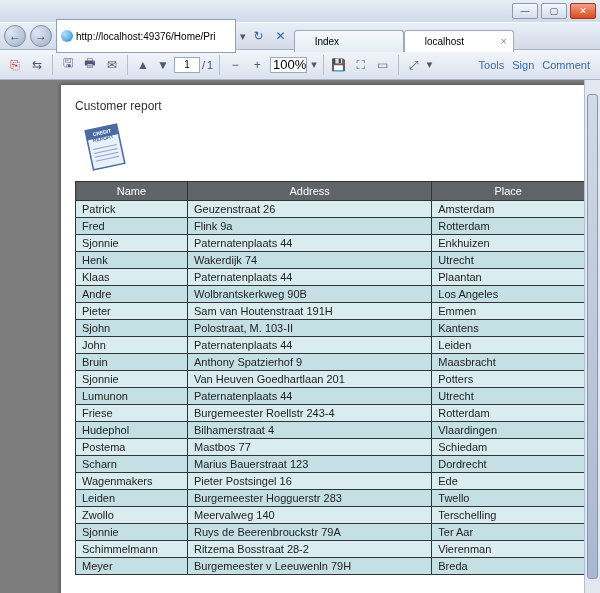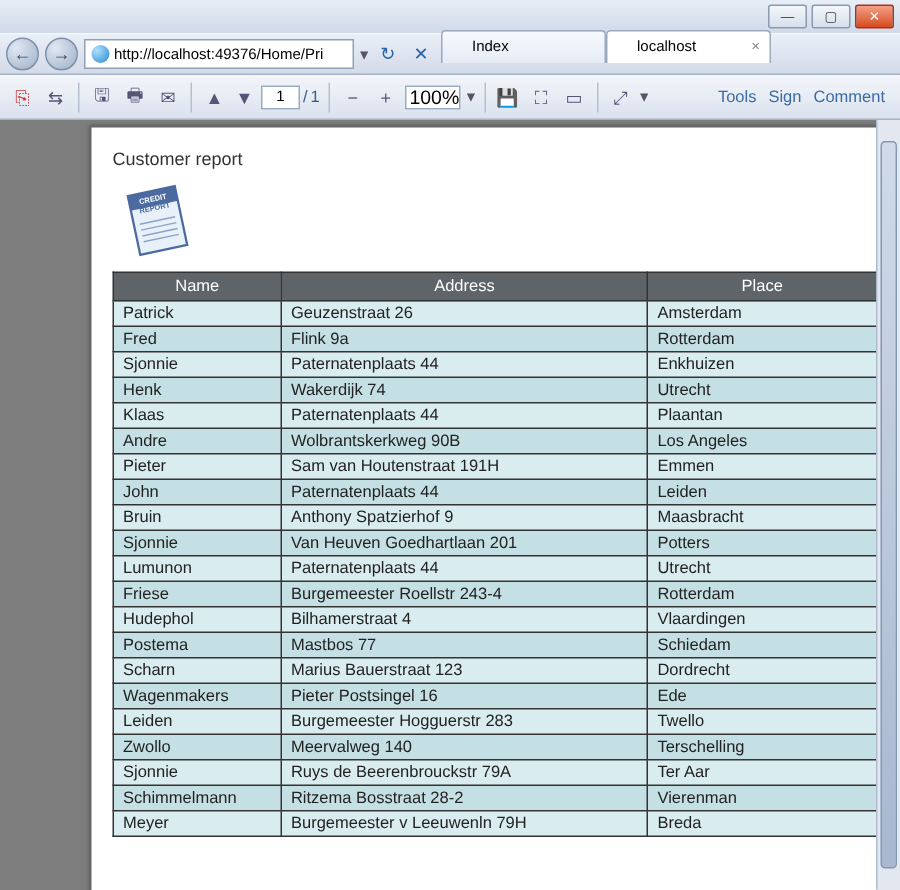--- a/index.html
+++ b/index.html
@@ -27,24 +27,24 @@
     font-size:9px;background:linear-gradient(#f4f7fb,#d6dfeb);color:#344;
     cursor:default;
   }
   .win-btn.close{background:linear-gradient(#f2a088,#d84b1e);color:#fff;border-color:#a8331a}
   .navbar{
     height:28px;background:linear-gradient(#e9eff7,#d3dbe8);
     display:flex;align-items:center;padding:0 4px;gap:4px;
     border-top:1px solid #f6f9fc;border-bottom:1px solid #a8b4c6;
   }
   .circ-btn{width:22px;height:22px;border-radius:50%;background:radial-gradient(circle at 30% 30%,#dfe8f4,#9fb0c8);border:1px solid #7f90a8;display:flex;align-items:center;justify-content:center;color:#445;font-size:12px}
-  .addr{flex:0 0 180px;height:20px;background:#fff;border:1px solid #8fa0b8;display:flex;align-items:center;padding:0 4px;font-size:10px;overflow:hidden}
+  .addr{flex:0 0 180px;height:34px;background:#fff;border:1px solid #8fa0b8;display:flex;align-items:center;padding:0 4px;font-size:10px;overflow:hidden}
   .addr .globe{width:12px;height:12px;border-radius:50%;background:radial-gradient(circle at 30% 30%,#aee0ff,#2a88cc);margin-right:3px;flex-shrink:0}
   .refresh{font-size:12px;color:#2a64a8;padding:0 4px}
-  .tabrow{flex:1;display:flex;gap:0;height:32px}
+  .tabrow{flex:1;display:flex;gap:0;align-items:flex-end;height:32px}
   .tab{height:22px;border:1px solid #9caac0;border-bottom:none;background:linear-gradient(#f6f9fd,#e5ecf5);border-radius:3px 3px 0 0;display:flex;align-items:center;padding:0 6px;font-size:10px;min-width:110px;gap:4px}
   .tab.active{background:#fff}
   .tab .x{margin-left:auto;color:#888;font-size:10px}
   .toolbar{
     height:30px;background:linear-gradient(#f3f6fa,#dbe2ee);
     border-bottom:1px solid #a8b4c6;display:flex;align-items:center;
     padding:0 6px;gap:4px;font-size:11px;color:#3a5a88;
   }
   .tb-ico{width:18px;height:18px;display:flex;align-items:center;justify-content:center;border:1px solid transparent;border-radius:3px;color:#557;font-size:12px}
   .sep{width:1px;height:20px;background:#b4c0d2;margin:0 2px}
@@ -198,20 +198,25 @@
               <td>Andre</td>
               <td>Wolbrantskerkweg 90B</td>
               <td>Los Angeles</td>
             </tr>
             <tr>
               <td>Pieter</td>
               <td>Sam van Houtenstraat 191H</td>
               <td>Emmen</td>
             </tr>
             <tr>
+              <td>Sjohn</td>
+              <td>Polostraat, M. 103-II</td>
+              <td>Kantens</td>
+            </tr>
+            <tr>
               <td>John</td>
               <td>Paternatenplaats 44</td>
               <td>Leiden</td>
             </tr>
             <tr>
               <td>Bruin</td>
               <td>Anthony Spatzierhof 9</td>
               <td>Maasbracht</td>
             </tr>
             <tr>

